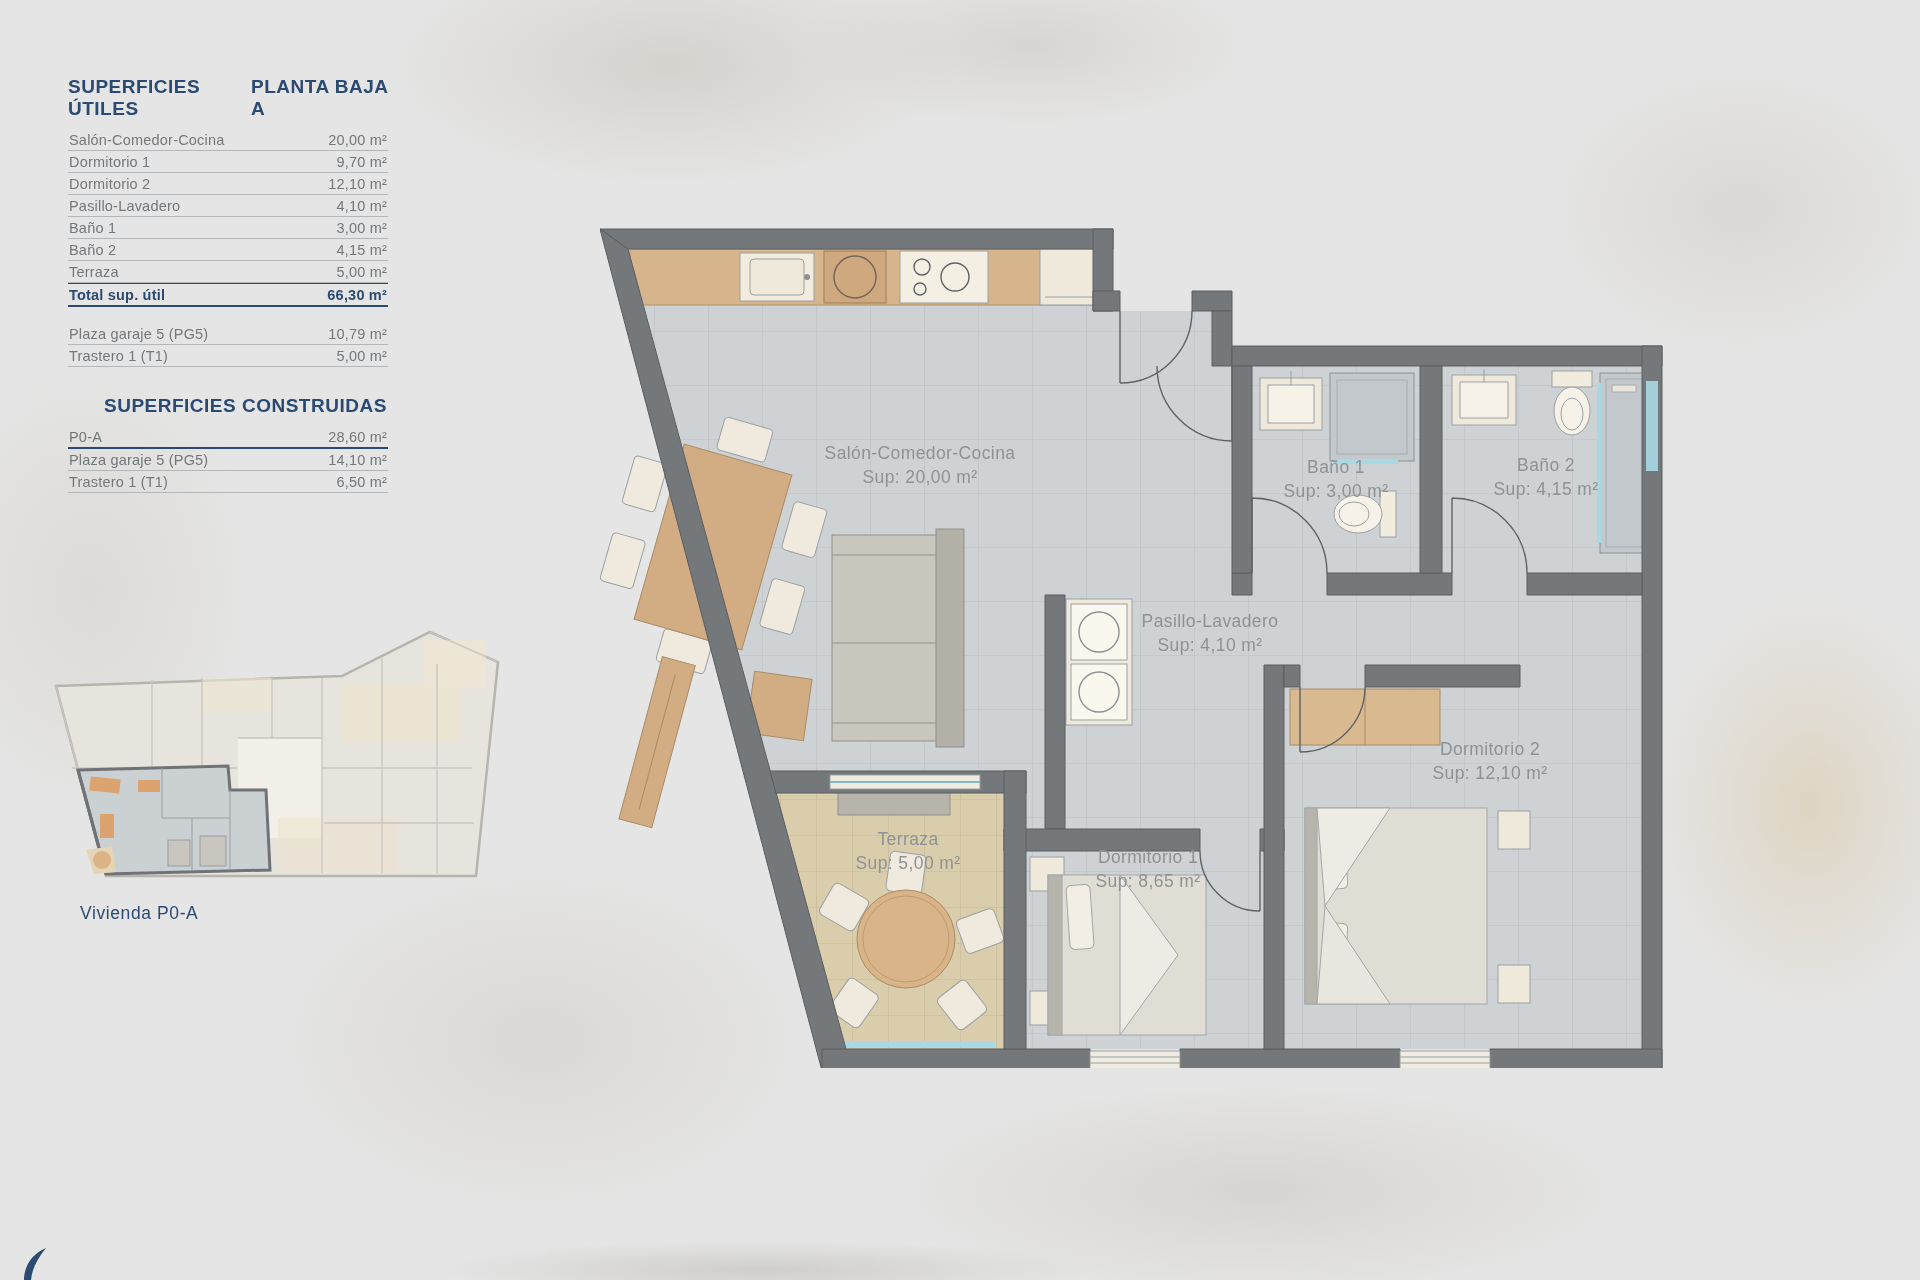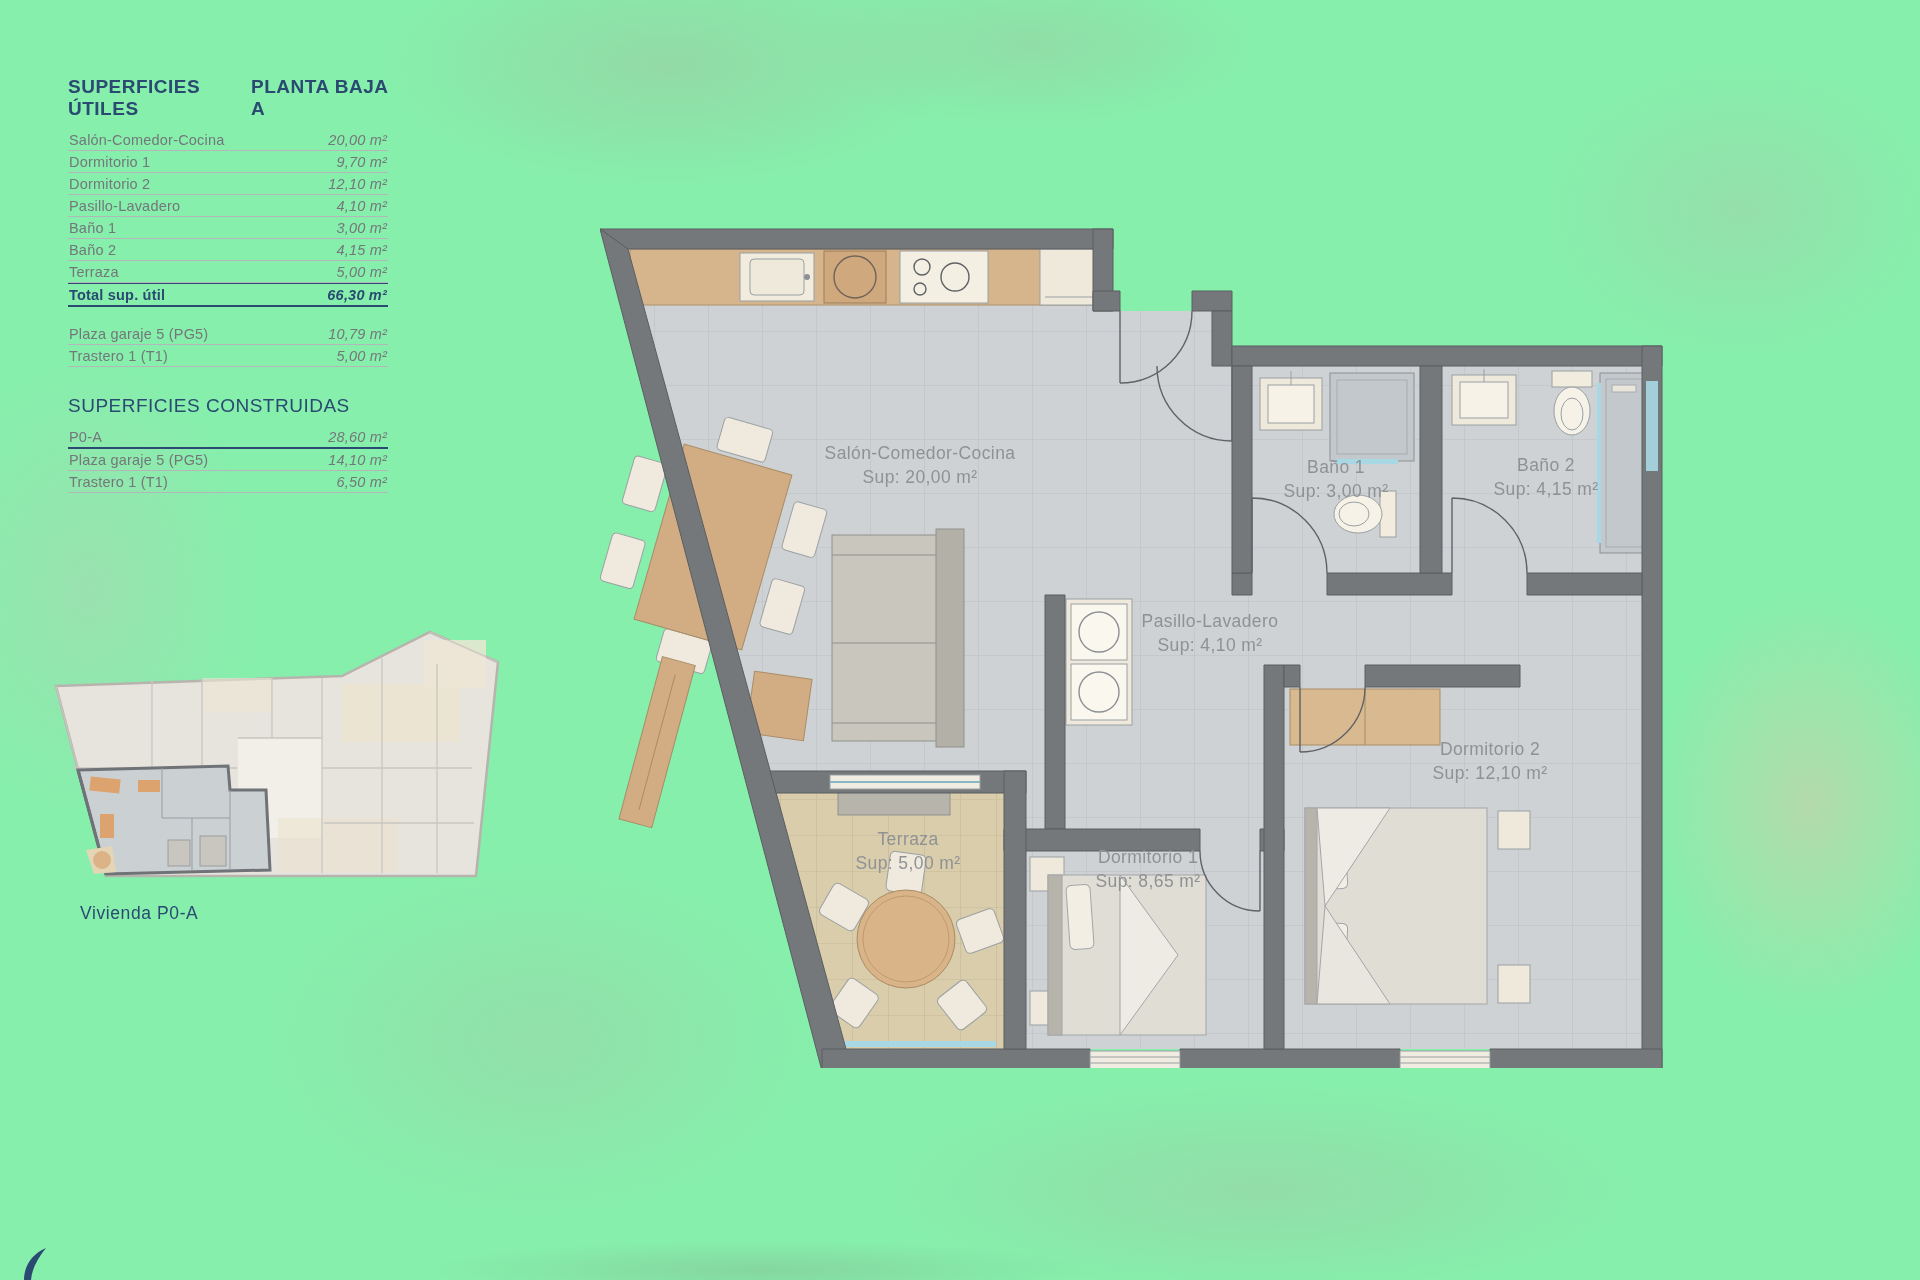--- a/index.html
+++ b/index.html
@@ -7,40 +7,40 @@
     --wall-gray:#75787b;
     --floor-tile:#ced2d5;
     --terrace-tile:#dacdab;
     --wood:#d7b58c;
     --water-blue:#a8d8e4;
     --label-gray:#8f9294;
   }
   html,body{margin:0;padding:0;}
   .page{
     position:relative;width:1920px;height:1280px;overflow:hidden;
-    background:#86efac;
+    background:#e5e5e5;
     font-family:"Liberation Sans",sans-serif;
   }
   .blotch{position:absolute;pointer-events:none;border-radius:50%;}
   
   .panel{position:absolute;left:68px;top:76px;width:320px;}
   .panel-titles{display:flex;justify-content:space-between;align-items:baseline;
     color:var(--accent-navy);font-weight:bold;font-size:19px;letter-spacing:.5px;}
   .rows{margin-top:9px;}
   .row{display:flex;justify-content:space-between;align-items:baseline;
     font-size:14.5px;color:#74777a;padding:3px 1px 2px 1px;
     border-bottom:1px solid #b4b7ba;letter-spacing:.2px;}
-  .row .val{white-space:nowrap;font-style:italic;}
+  .row .val{white-space:nowrap;}
   .row--total{color:var(--accent-navy);font-weight:bold;
     border-top:1px solid var(--accent-navy);
     border-bottom:2px solid var(--accent-navy);text-align:center;}
   .row--primary{border-bottom:2px solid var(--accent-navy);}
   .rows--annex{margin-top:16px;}
-  .built-title{margin-top:28px;color:var(--accent-navy);font-weight:normal;
-    font-size:19px;letter-spacing:.5px;}
+  .built-title{margin-top:28px;color:var(--accent-navy);font-weight:bold;
+    font-size:19px;letter-spacing:.5px;margin-left:36px;}
   
   .overview{position:absolute;left:42px;top:618px;width:480px;height:280px;}
   .overview-caption{position:absolute;left:80px;top:903px;
     color:var(--accent-navy);font-size:17.5px;letter-spacing:.6px;}
   
   .floorplan{position:absolute;left:600px;top:223px;width:1080px;height:845px;}
   .plan-label{font-size:17.5px;fill:var(--label-gray);letter-spacing:.4px;}
   .wall{fill:var(--wall-gray);stroke:#5b5e61;stroke-width:1;}
   .arc{fill:none;stroke:#606366;stroke-width:1.4;}
   

